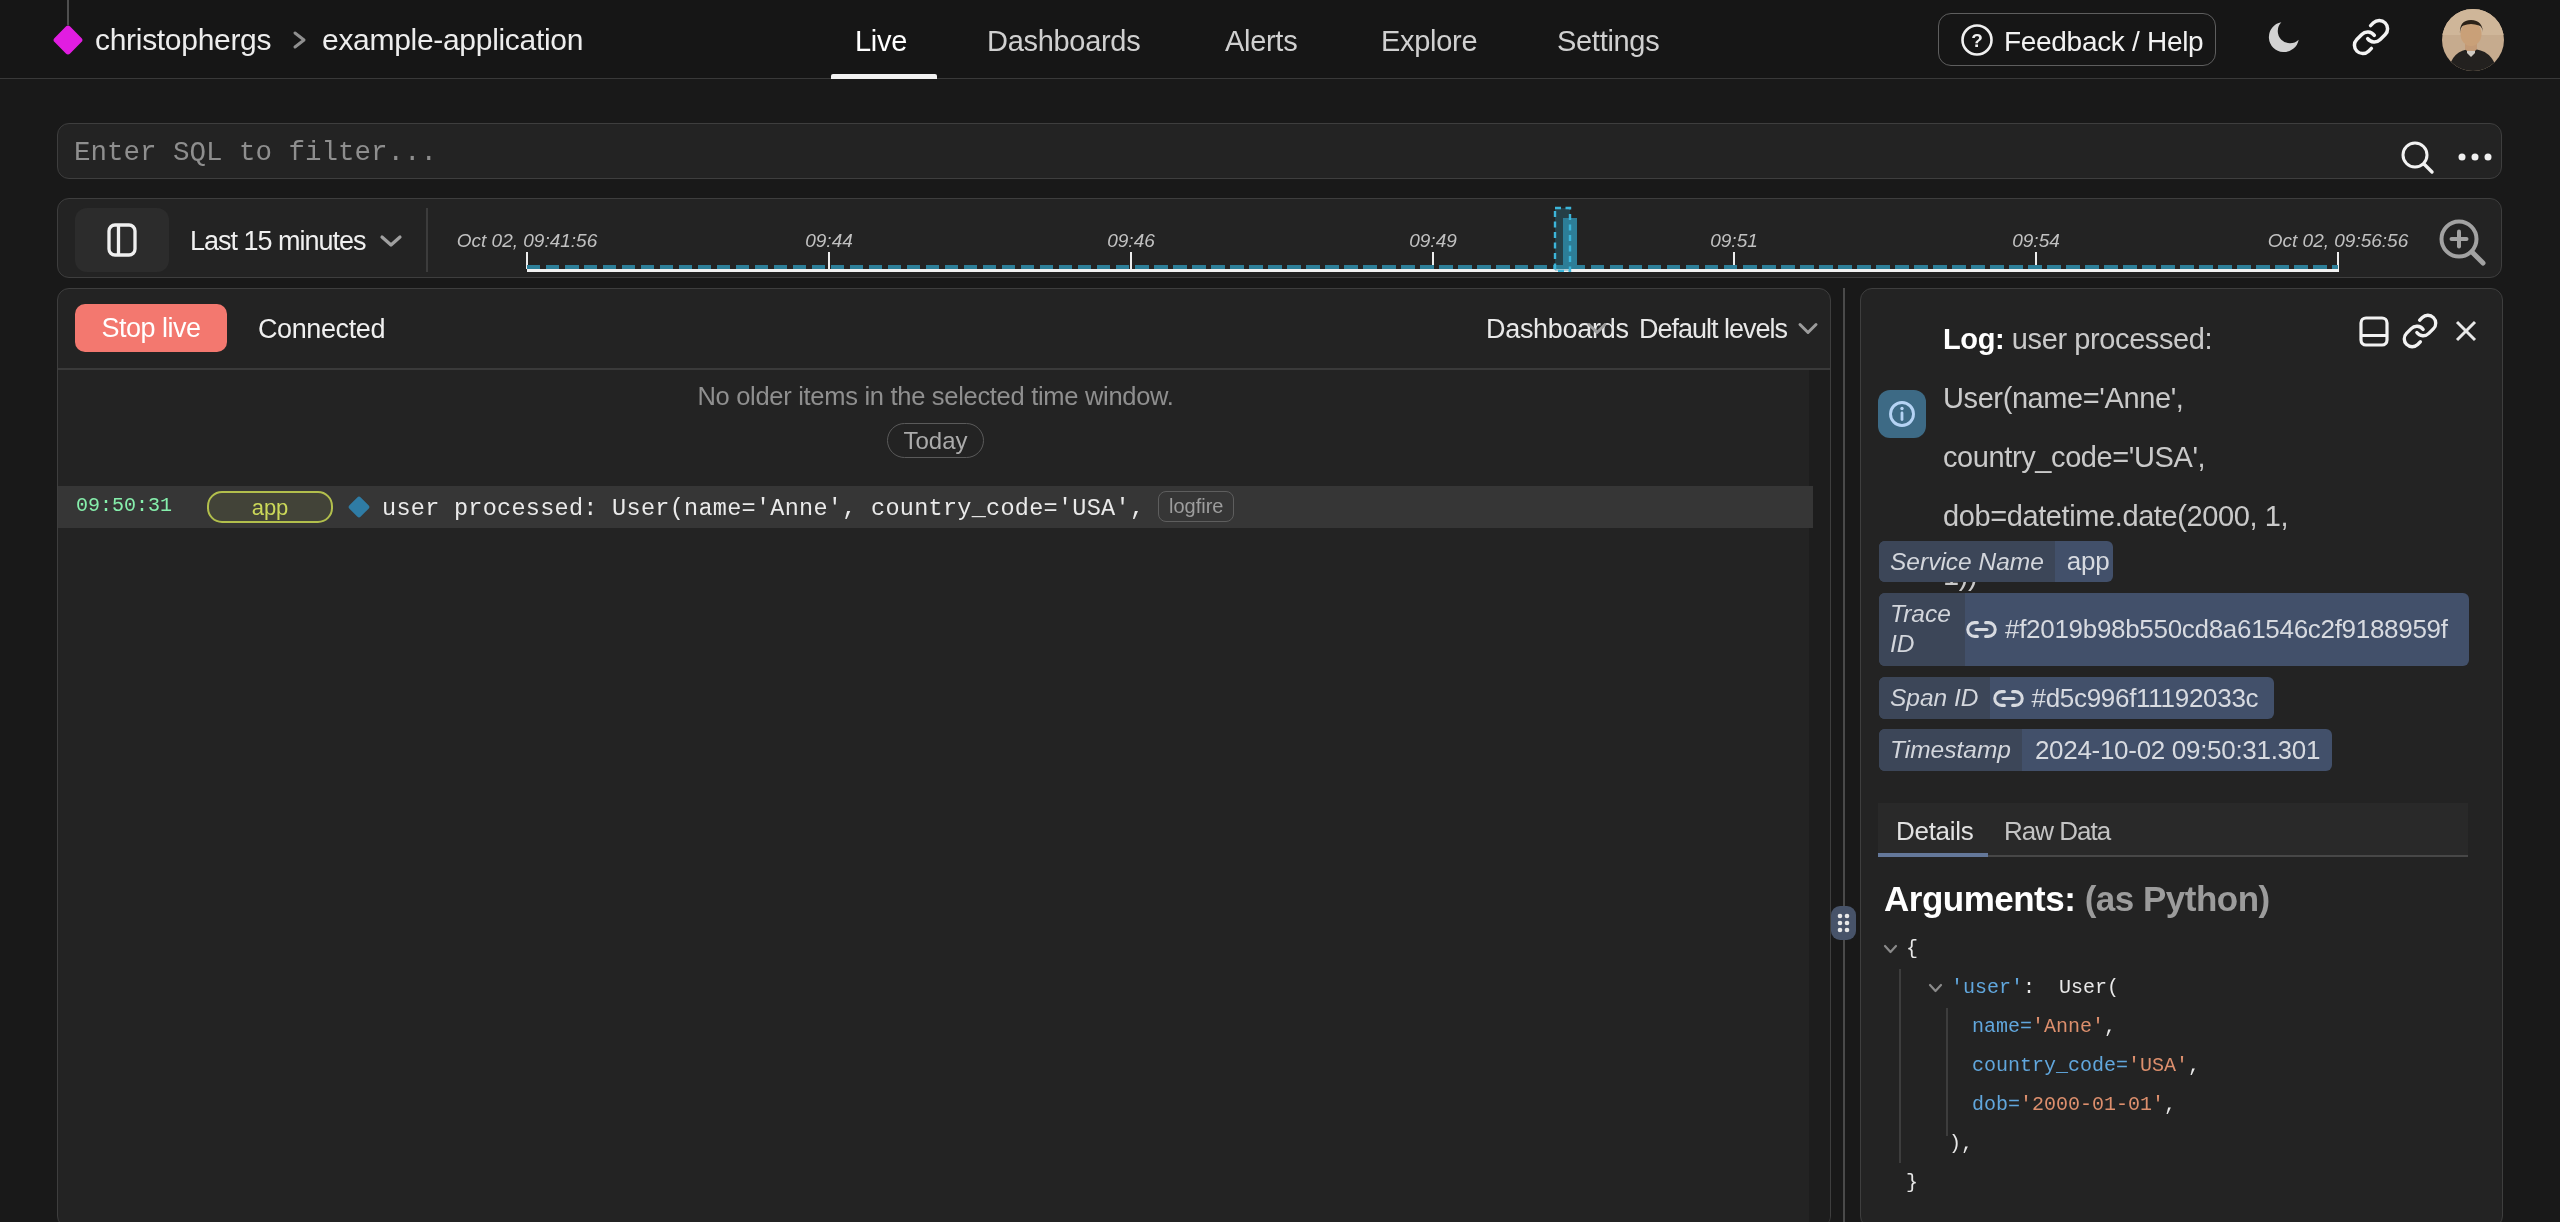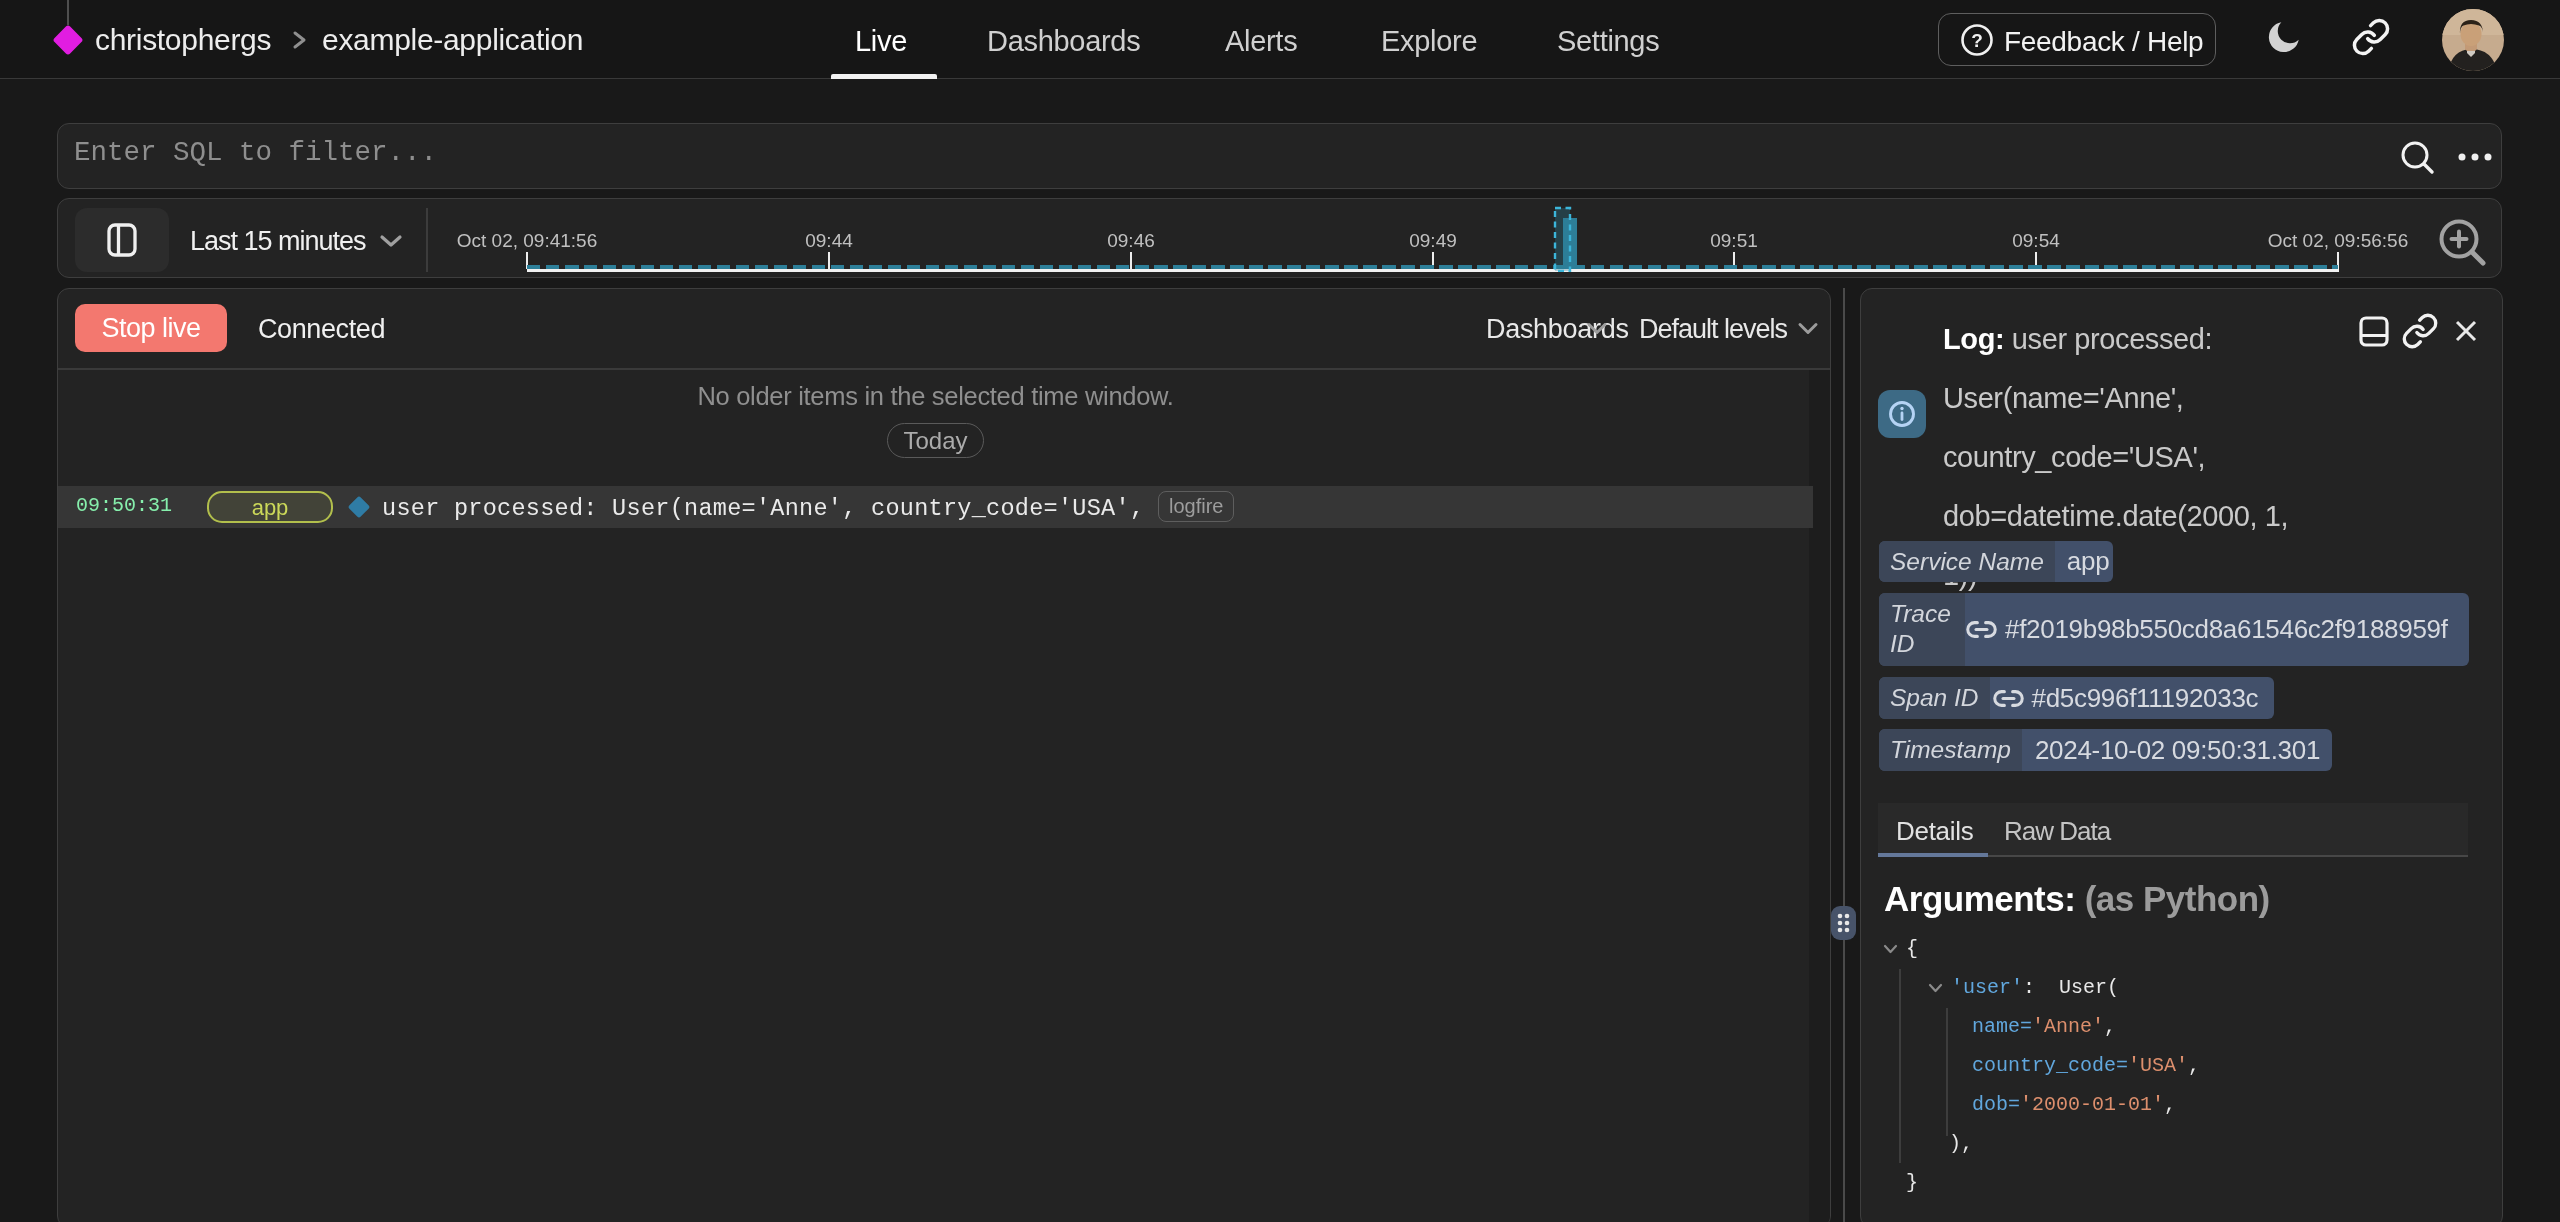--- a/index.html
+++ b/index.html
@@ -55,21 +55,21 @@
         <rect width="62" height="26" fill="#cfb699"></rect>
         <path d="M6 66 Q8 41 29 40 Q52 40 56 66 Z" fill="#23211f"></path>
         <path d="M23 40 L29 46 L35 40 L35 33 L23 33 Z" fill="#c39a76"></path>
         <ellipse cx="29" cy="25" rx="10.5" ry="12" fill="#c9a078"></ellipse>
         <path d="M18 25 Q17 11 29 11 Q41 11 41 25 Q41 18 37 16.5 Q33 15 29 15 Q25 15 21.5 16.5 Q18 18 18 25 Z" fill="#2c2218"></path>
         <path d="M25 44 L29 48 L33 44 L33 42 L25 42 Z" fill="#cfcac2"></path>
       </g>
     </svg>
   </div>
 
-  <div class="box" id="sqlbar" style="left:57px;top:123px;width:2445px;height:66px;">
+  <div class="box" id="sqlbar" style="left:57px;top:123px;width:2445px;height:56px;">
     <div class="abs mono" style="left:16px;top:13px;font-size:27.5px;color:#8e8e8e;">Enter SQL to filter...</div>
     <svg class="abs" style="left:2341px;top:15px;" width="36" height="36" viewBox="0 0 36 36">
       <circle cx="16" cy="16" r="12" fill="none" stroke="#f2f2f2" stroke-width="3"></circle>
       <line x1="25" y1="25" x2="33" y2="33" stroke="#f2f2f2" stroke-width="3.4" stroke-linecap="round"></line>
     </svg>
     <svg class="abs" style="left:2398px;top:24px;" width="44" height="18" viewBox="0 0 44 18">
       <circle cx="6" cy="9" r="3.5" fill="#f0f0f0"></circle>
         <circle cx="19" cy="9" r="3.5" fill="#f0f0f0"></circle>
         <circle cx="32" cy="9" r="3.5" fill="#f0f0f0"></circle>
     </svg>
@@ -102,21 +102,21 @@
     <div class="abs tk" style="left:2035px;"></div>
     <div class="abs tk" style="left:2337px;"></div>
     <div class="abs" style="left:527px;top:264.5px;width:1811px;height:4.5px;background:repeating-linear-gradient(90deg,#2d7f99 0 13.5px,transparent 13.5px 19px);"></div>
     <div class="abs" style="left:527px;top:269px;width:1812px;height:2.5px;background:#f2f2f2;"></div>
     <div class="abs" style="left:1563px;top:218px;width:14px;height:51px;background:#2d7e98;"></div>
     <svg class="abs" style="left:1553px;top:206px;" width="20" height="66" viewBox="0 0 20 66">
       <rect x="2" y="2" width="15" height="63" fill="rgba(45,127,153,0.32)" stroke="#3cb6da" stroke-width="2.4" stroke-dasharray="6 4.5"></rect>
     </svg>
   </div>
   <style>
-    .tl { top:230px; font-size:19px; color:#c0c0c0; transform:translateX(-50%); white-space:nowrap; }
+    .tl { top:230px; font-size:19px; color:#c0c0c0; transform:translateX(-50%); white-space:nowrap;font-style:italic; }
     .tk { top:252px; width:2px; height:17px; background:#ededed; }
   </style>
   <svg class="abs" style="left:2437px;top:217px;" width="52" height="52" viewBox="0 0 52 52">
     <circle cx="22" cy="22" r="17.5" fill="none" stroke="#a2a2a2" stroke-width="4"></circle>
     <line x1="22" y1="14.5" x2="22" y2="29.5" stroke="#a2a2a2" stroke-width="4" stroke-linecap="round"></line>
     <line x1="14.5" y1="22" x2="29.5" y2="22" stroke="#a2a2a2" stroke-width="4" stroke-linecap="round"></line>
     <line x1="35" y1="35" x2="46" y2="46" stroke="#a2a2a2" stroke-width="5" stroke-linecap="round"></line>
   </svg>
 
   <div class="box" id="leftpanel" style="left:57px;top:288px;width:1774px;height:940px;overflow:hidden;border-radius:12px;">

